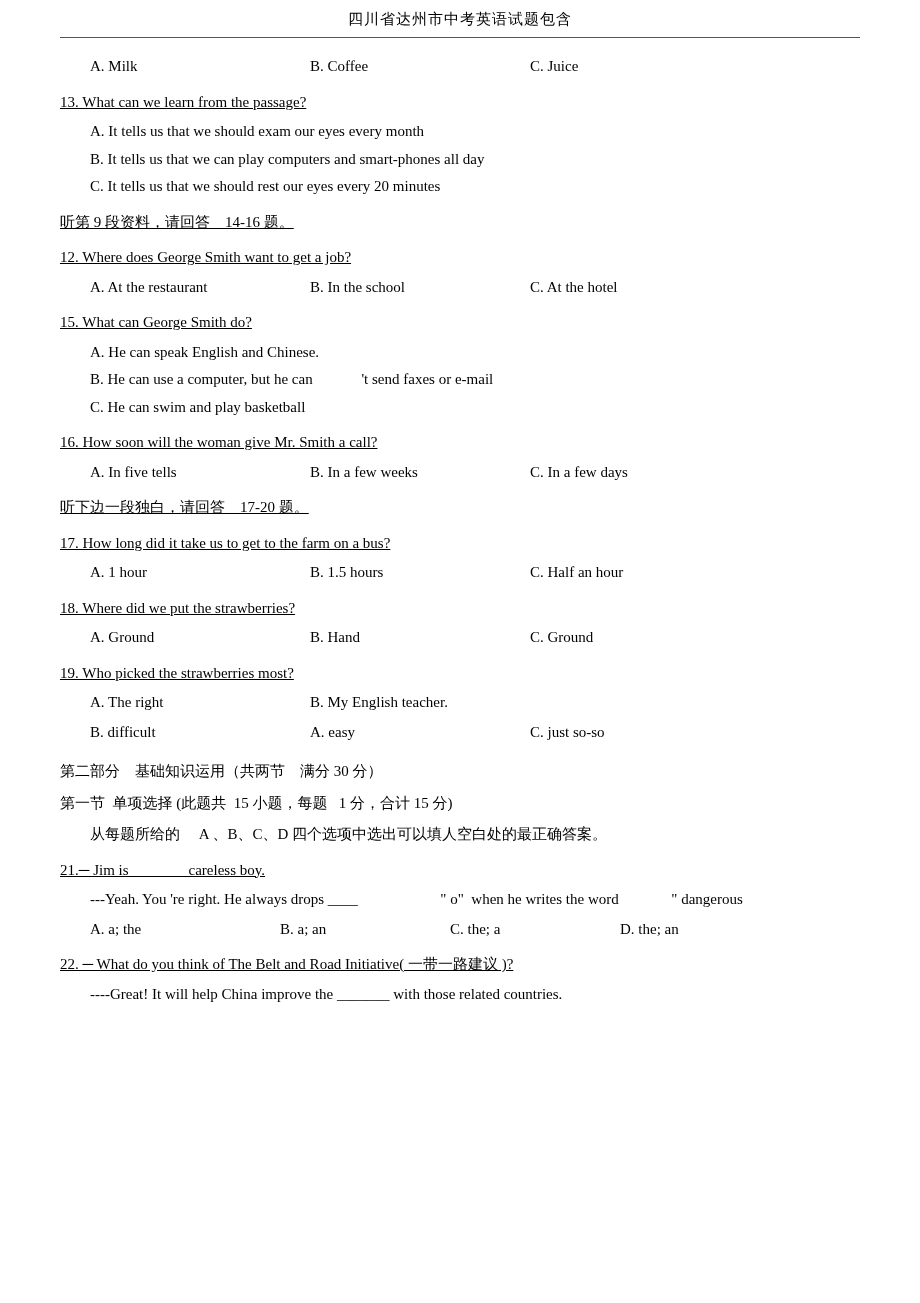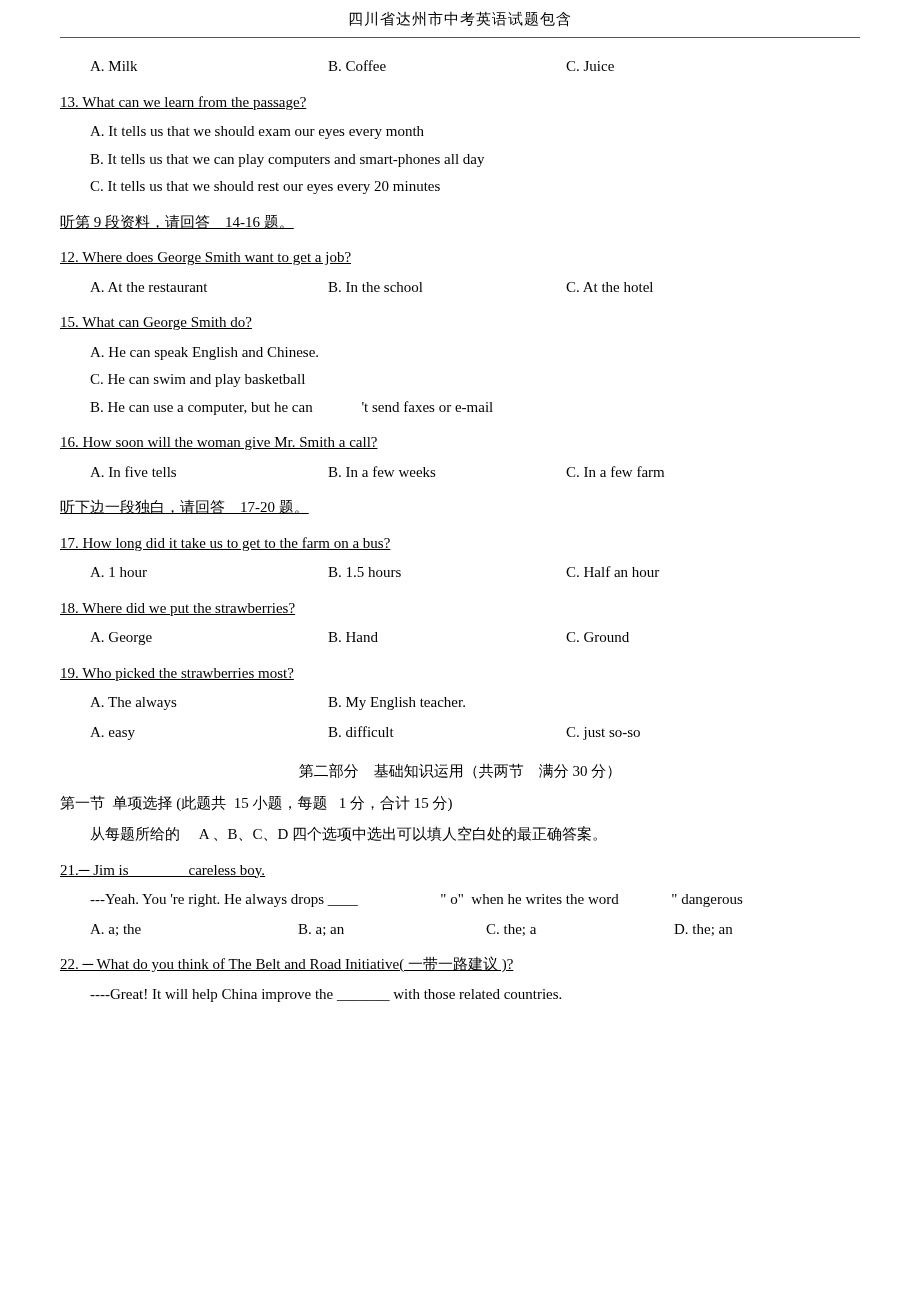--- a/index.html
+++ b/index.html
@@ -32,28 +32,27 @@
       line-height: 1.7;
       text-decoration: underline;
     }
     .option {
       margin: 2px 0 2px 30px;
       line-height: 1.7;
     }
     .options-row {
       margin: 4px 0 4px 30px;
       display: flex;
-      gap: 18px;
+      gap: 0;
       line-height: 1.7;
     }
     .options-row .opt {
       min-width: 220px;
     }
     .section-header {
-      text-align: center;
       margin: 14px 0 6px 0;
       font-size: 15px;
       line-height: 1.7;
     }
     .section-sub {
       margin: 6px 0 4px 0;
       line-height: 1.7;
     }
     .indent {
       margin-left: 30px;
@@ -83,55 +82,55 @@
 
   <div class="question">12. Where does George Smith want to get a job?</div>
   <div class="options-row">
     <span class="opt">A. At the restaurant</span>
     <span class="opt">B. In the school</span>
     <span class="opt">C. At the hotel</span>
   </div>
 
   <div class="question">15. What can George Smith do?</div>
   <div class="option">A. He can speak English and Chinese.</div>
+  <div class="option">B. He can use a computer, but he can &nbsp;&nbsp;&nbsp;&nbsp;&nbsp;&nbsp;&nbsp;&nbsp;&nbsp;&nbsp;&nbsp;&nbsp;'t send faxes or e-mail</div>
   <div class="option">C. He can swim and play basketball</div>
-  <div class="option">B. He can use a computer, but he can &nbsp;&nbsp;&nbsp;&nbsp;&nbsp;&nbsp;&nbsp;&nbsp;&nbsp;&nbsp;&nbsp;&nbsp;'t send faxes or e-mail</div>
 
   <div class="question">16. How soon will the woman give Mr. Smith a call?</div>
   <div class="options-row">
     <span class="opt">A. In five tells</span>
     <span class="opt">B. In a few weeks</span>
-    <span class="opt">C. In a few farm</span>
+    <span class="opt">C. In a few days</span>
   </div>
 
   <div class="question">听下边一段独白，请回答&nbsp;&nbsp;&nbsp;&nbsp;17-20 题。</div>
 
   <div class="question">17. How long did it take us to get to the farm on a bus?</div>
   <div class="options-row">
     <span class="opt">A. 1 hour</span>
     <span class="opt">B. 1.5 hours</span>
     <span class="opt">C. Half an hour</span>
   </div>
 
   <div class="question">18. Where did we put the strawberries?</div>
   <div class="options-row">
-    <span class="opt">A. George</span>
+    <span class="opt">A. Ground</span>
     <span class="opt">B. Hand</span>
     <span class="opt">C. Ground</span>
   </div>
 
   <div class="question">19. Who picked the strawberries most?</div>
   <div class="options-row">
-    <span class="opt">A. The always</span>
+    <span class="opt">A. The right</span>
     <span class="opt">B. My English teacher.</span>
   </div>
 
   <div class="options-row">
+    <span class="opt">B. difficult</span>
     <span class="opt">A. easy</span>
-    <span class="opt">B. difficult</span>
     <span class="opt">C. just so-so</span>
   </div>
 
   <div class="section-header">第二部分&nbsp;&nbsp;&nbsp;&nbsp;基础知识运用（共两节&nbsp;&nbsp;&nbsp;&nbsp;满分 30 分）</div>
 
   <div class="section-sub">第一节&nbsp;&nbsp;单项选择 (此题共&nbsp;&nbsp;15 小题，每题&nbsp;&nbsp;&nbsp;1 分，合计 15 分)</div>
   <div class="section-sub indent">从每题所给的&nbsp;&nbsp;&nbsp;&nbsp;&nbsp;A 、B、C、D 四个选项中选出可以填人空白处的最正确答案。</div>
 
   <div class="question">21.─ Jim is _______ careless boy.</div>
   <div class="option">---Yeah. You 're right. He always drops ____&nbsp;&nbsp;&nbsp;&nbsp;&nbsp;&nbsp;&nbsp;&nbsp;&nbsp;&nbsp;&nbsp;&nbsp;&nbsp;&nbsp;&nbsp;&nbsp;&nbsp;&nbsp;&nbsp;&nbsp;&nbsp;&nbsp;"&nbsp;o"&nbsp; when he writes the word&nbsp;&nbsp;&nbsp;&nbsp;&nbsp;&nbsp;&nbsp;&nbsp;&nbsp;&nbsp;&nbsp;&nbsp;&nbsp;&nbsp;" dangerous</div>

